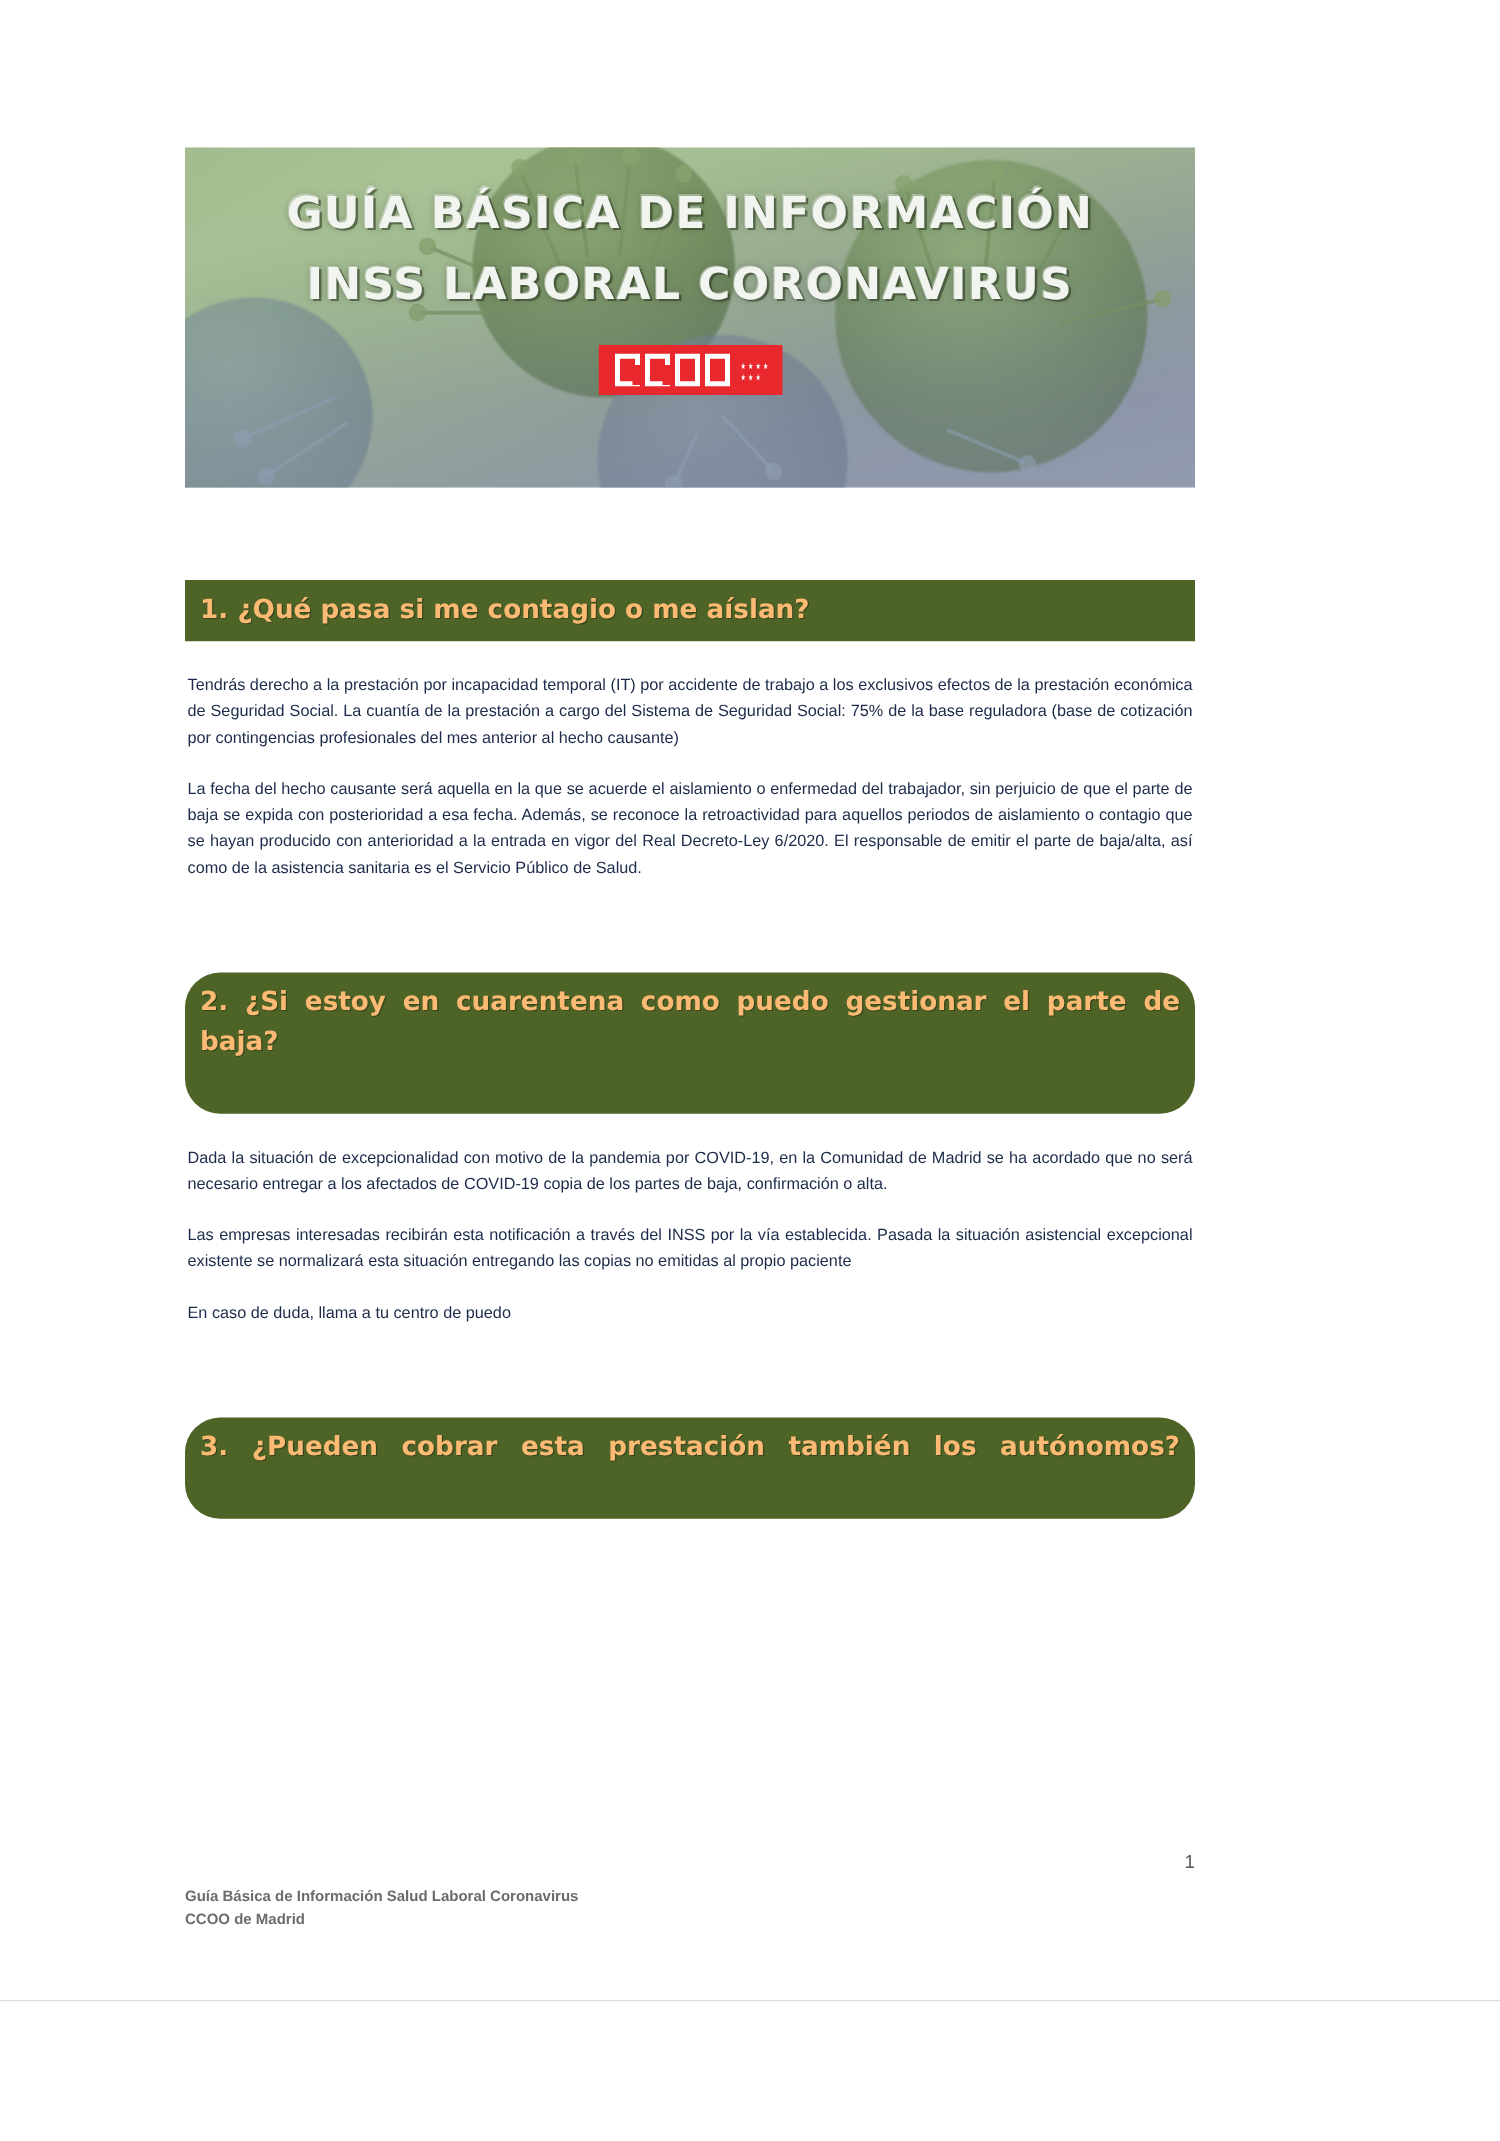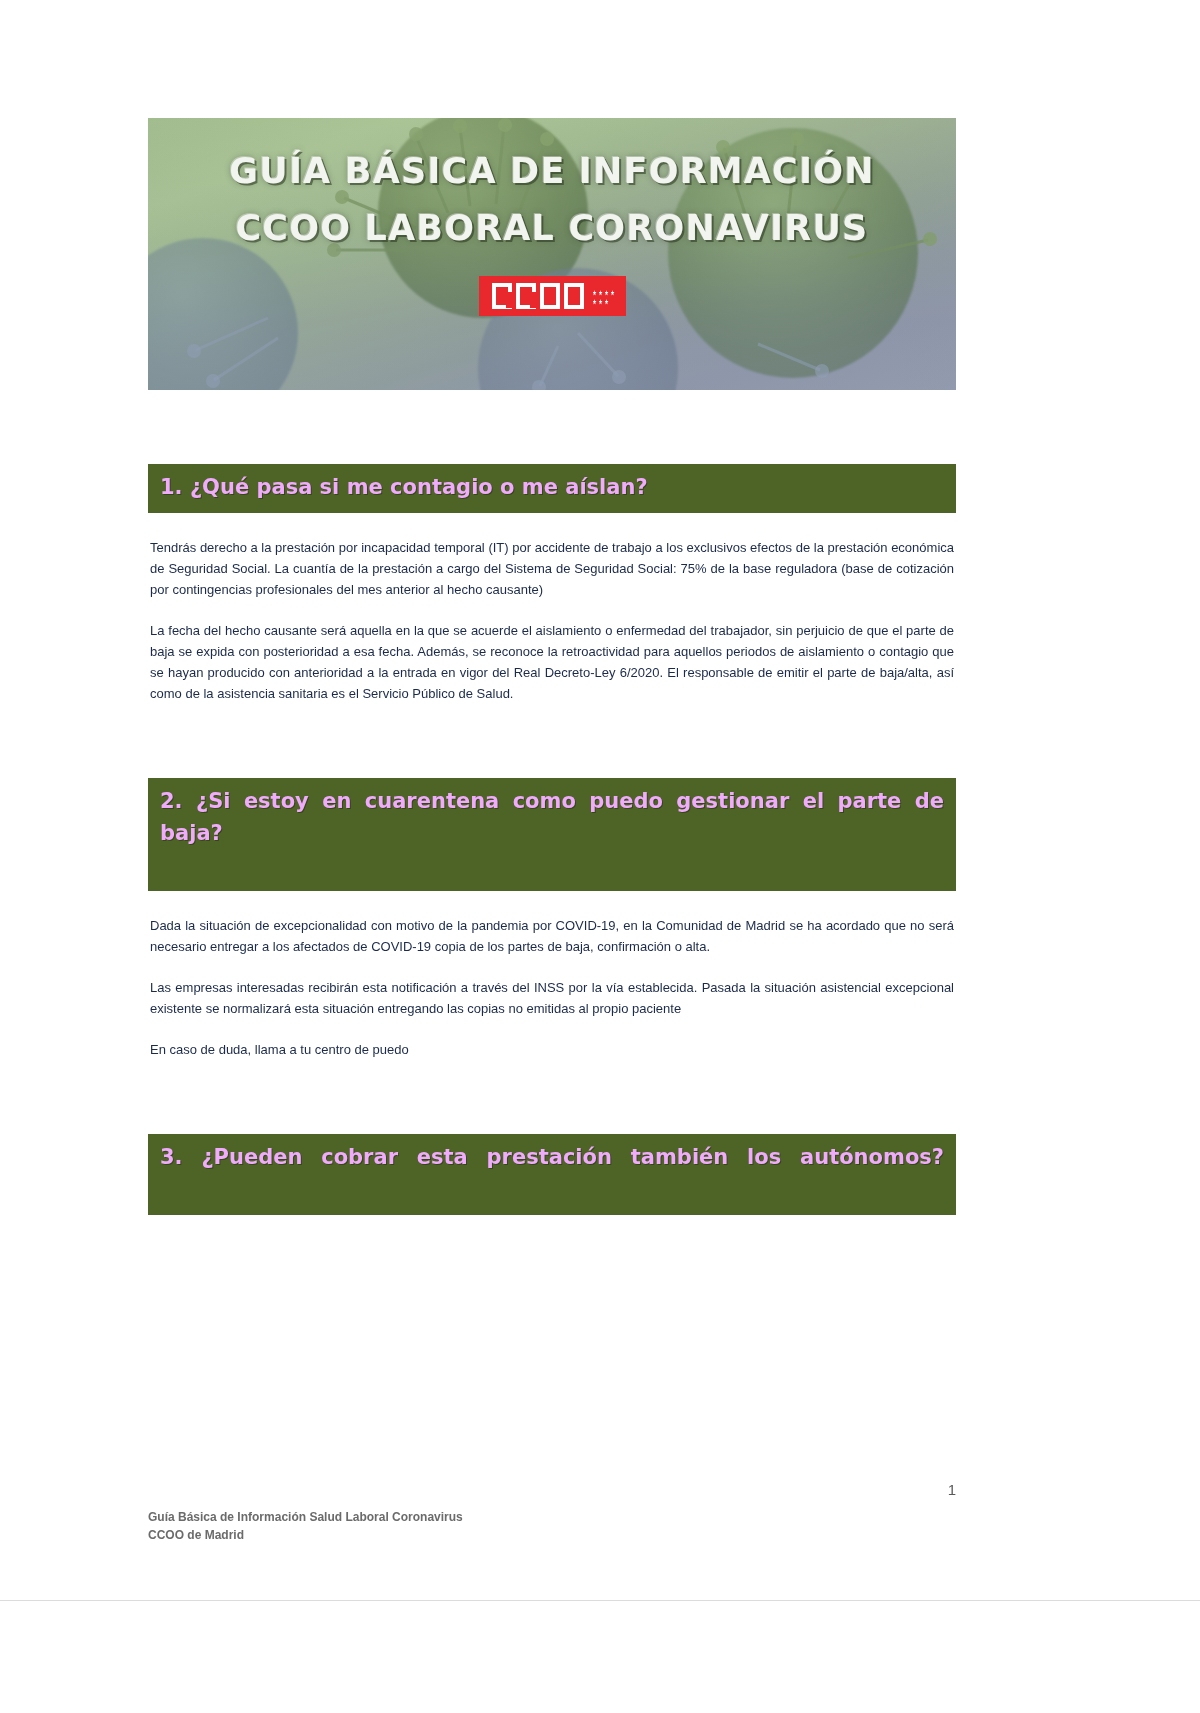--- a/index.html
+++ b/index.html
@@ -134,33 +134,34 @@
   .star {
     width: 4px;
     height: 6px;
     background: #ffffff;
     clip-path: polygon(50% 0%, 61% 35%, 98% 35%, 68% 57%, 79% 91%, 50% 70%, 21% 91%, 32% 57%, 2% 35%, 39% 35%);
   }
 
   
   .sec-head {
     background: #4e6326;
-    color: #f0abfc;
+    color: #fdba74;
     font-family: "DejaVu Sans", sans-serif;
     font-weight: bold;
     font-size: 21px;
     line-height: 1.52;
     padding: 8px 12px 9px 12px;
     box-sizing: border-box;
     width: 808px;
     text-align: justify;
     text-shadow: 1px 1px 0 rgba(0,0,0,0.30);
   }
   .sec-head.two-line {
     text-align: justify;
+    border-radius: 28px;
   }
   .sec-head.two-line::after {
     content: "";
     display: inline-block;
     width: 100%;
   }
 
   
   .para {
     font-family: "Liberation Sans", sans-serif;
@@ -269,21 +270,21 @@
           <circle cx="471" cy="259" r="7"></circle>
             <circle cx="391" cy="269" r="7"></circle>
           <circle cx="674" cy="253" r="7"></circle>
         </g>
       </svg>
 
       <div class="hero-veil"></div>
 
       <div class="hero-inner">
         <div class="hero-title">GUÍA BÁSICA DE INFORMACIÓN</div>
-        <div class="hero-title">CCOO LABORAL CORONAVIRUS</div>
+        <div class="hero-title">INSS LABORAL CORONAVIRUS</div>
 
         <div class="logo-wrap">
           <div class="logo-letters">
             <span class="lg c"></span>
             <span class="lg c"></span>
             <span class="lg"></span>
             <span class="lg"></span>
           </div>
           <div class="logo-stars">
             <div class="star-row">

